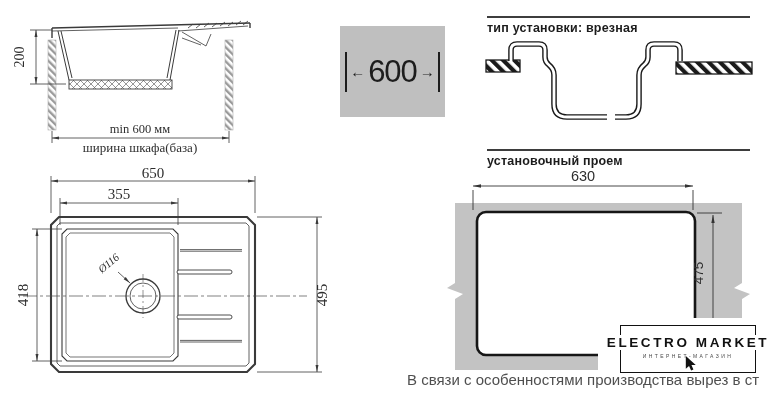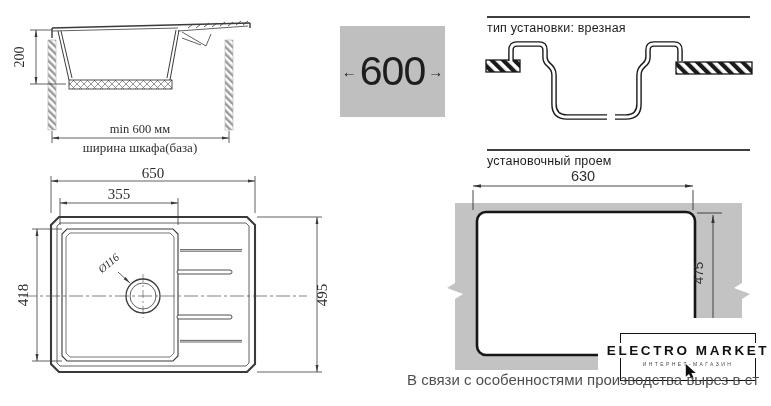--- a/index.html
+++ b/index.html
@@ -3,30 +3,30 @@
 <meta charset="utf-8">
 <style>
   html,body{margin:0;padding:0;background:#fff;}
   #stage{position:relative;width:771px;height:406px;background:#fff;overflow:hidden;
          font-family:"Liberation Sans",sans-serif;color:#222;}
   .abs{position:absolute;}
   svg{display:block;}
   svg text{fill:#2e2e2e;}
   .cadtext{font-family:"Liberation Serif",serif;}
   .santext{font-family:"Liberation Sans",sans-serif;}
-  .heading{font-size:12.5px;color:#1c1c1c;letter-spacing:.2px;}
+  .heading{font-size:12.5px;color:#1c1c1c;letter-spacing:.2px;font-weight:bold;}
   .rule{height:2px;background:#3d3d3d;}
   
   .widthbox{display:flex;align-items:center;justify-content:center;gap:2px;
             font-family:"Liberation Sans",sans-serif;color:#1d1d1d;}
   .widthbox .bar{width:2px;height:40px;background:#1d1d1d;}
   .widthbox .arrow{font-size:15px;line-height:1;margin:0 1px;}
-  .widthbox .val{font-size:41px;letter-spacing:-1px;line-height:1;}
+  .widthbox .val{font-size:31px;letter-spacing:-1px;line-height:1;}
   
-  .logo-frame{position:absolute;border:1.5px solid #111;margin-top:8px;}
+  .logo-frame{position:absolute;border:1.5px solid #111;}
   .logo-title{position:absolute;left:50%;top:9px;transform:translateX(-50%);
               background:#fff;padding:0 4px;white-space:nowrap;
               font-weight:bold;font-size:13.5px;letter-spacing:2.6px;color:#111;}
   .logo-sub{position:absolute;left:50%;top:27px;transform:translateX(-50%);
             white-space:nowrap;font-size:5px;letter-spacing:2.4px;color:#4a4a4a;}
   .footnote{font-size:15px;color:#4f4f4f;}
 </style>
 </head>
 <body>
 

